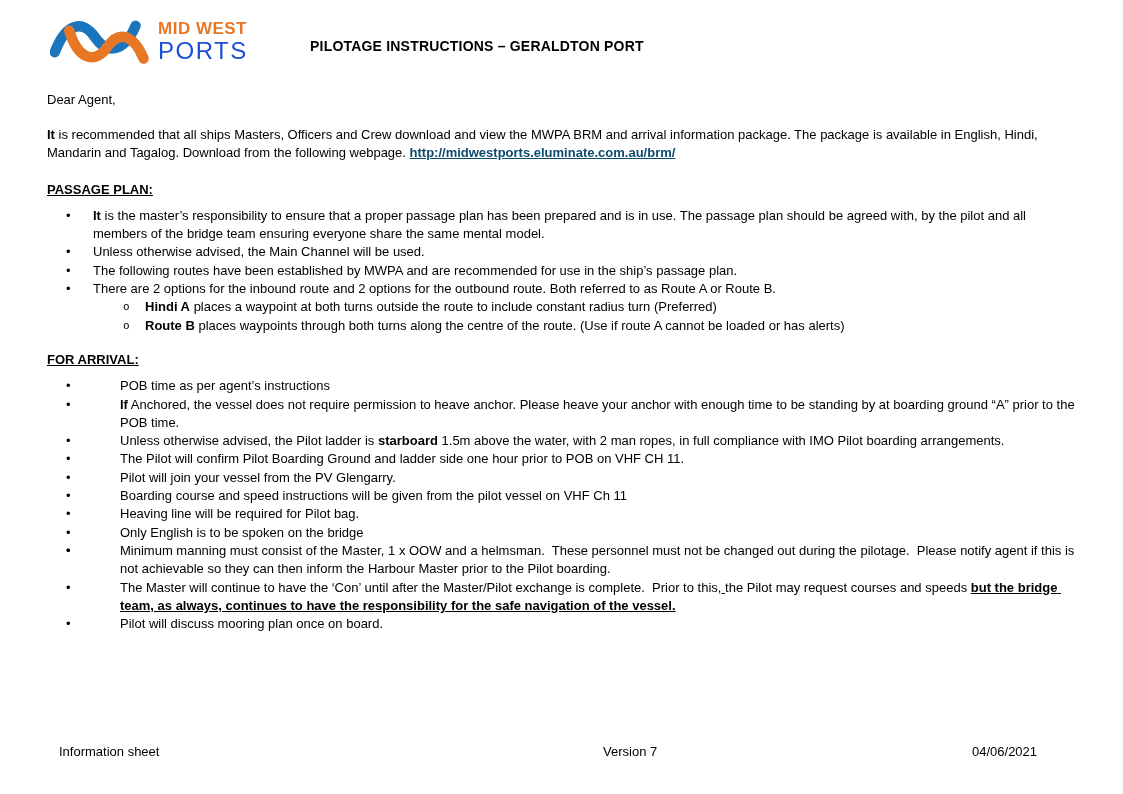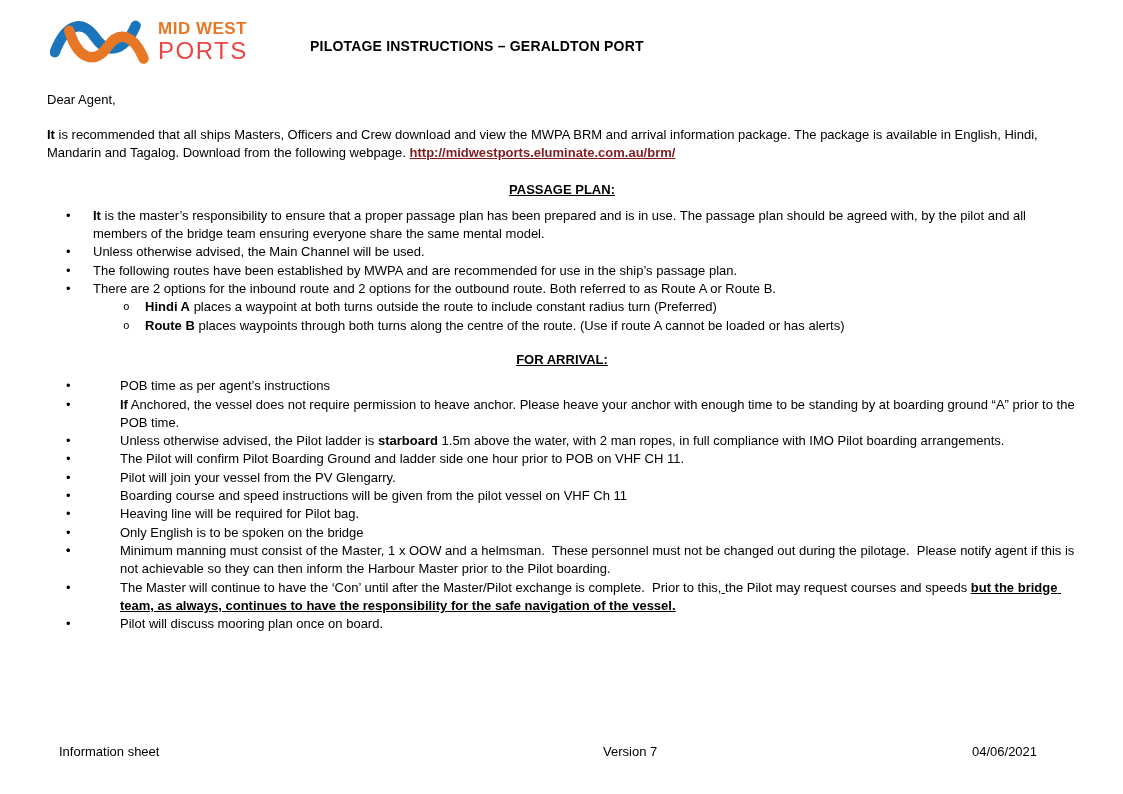--- a/index.html
+++ b/index.html
@@ -24,21 +24,21 @@
   }
 
   
   .content{margin:0 47px;width:1030px;}
   .salutation{margin:3px 0 0 0;line-height:18px;}
   .intro{margin:17px 0 0 0;line-height:18.3px;white-space:pre-wrap;}
   a.link{font-weight:bold;text-decoration:underline;}
 
   .heading{
     font-weight:bold;text-decoration:underline;
-    margin-top:18px;line-height:18.3px;text-align:center;
+    margin-top:18px;line-height:18.3px;
   }
   .s-wide .heading{margin-top:16px;text-decoration:underline;}
   .list{margin-top:8px;}
   .li{position:relative;line-height:18.3px;white-space:pre-wrap;}
   .li .mk{position:absolute;top:0;}
   .s-tight .l1{padding-left:46px;}
   .s-wide .l1{padding-left:73px;}
   .l1 .mk{left:19px;}
   .l2{padding-left:98px;}
   .l2 .mk{left:76px;font-family:"DejaVu Sans Mono",monospace;font-size:11px;}
@@ -57,29 +57,29 @@
 <div class="page">
 
   <div class="header">
     <div class="logo">
       <svg class="logo-waves" viewBox="0 0 130 72" xmlns="http://www.w3.org/2000/svg">
         <path d="M6,50 C20,12 42,10 56,31 C70,52 92,52 107,17" fill="none" stroke="#1B75BC" stroke-width="13" stroke-linecap="round"></path>
         <path d="M24,23 C36,62 58,64 72,43 C86,23 104,27 117,58" fill="none" stroke="#E87725" stroke-width="13" stroke-linecap="round"></path>
       </svg>
       <div class="logo-text">
         <div class="logo-line1" style="color:#E87725">MID WEST</div>
-        <div class="logo-line2" style="color:#ef4444">PORTS</div>
+        <div class="logo-line2" style="color:#1d4ed8">PORTS</div>
       </div>
     </div>
     <div class="doc-title">PILOTAGE INSTRUCTIONS – GERALDTON PORT</div>
   </div>
 
   <div class="content">
     <p class="salutation">Dear Agent,</p>
-    <p class="intro"><span class="b">It</span><span> is recommended that all ships Masters, Officers and Crew download and view the MWPA BRM and arrival information package. The package is available in English, Hindi, Mandarin and Tagalog. Download from the following webpage. </span><a class="b u link" href="#" style="color: #7f1d1d;">http://midwestports.eluminate.com.au/brm/</a></p>
+    <p class="intro"><span class="b">It</span><span> is recommended that all ships Masters, Officers and Crew download and view the MWPA BRM and arrival information package. The package is available in English, Hindi, Mandarin and Tagalog. Download from the following webpage. </span><a class="b u link" href="#" style="color: #0c4a6e;">http://midwestports.eluminate.com.au/brm/</a></p>
     <div>
         <section class="s-tight">
           <div class="heading">PASSAGE PLAN:</div>
           <div class="list">
             <div class="li l1"><span class="mk">•</span><span class="b">It</span><span> is the master’s responsibility to ensure that a proper passage plan has been prepared and is in use. The passage plan should be agreed with, by the pilot and all members of the bridge team ensuring everyone share the same mental model.</span></div>
             <div class="li l1"><span class="mk">•</span><span>Unless otherwise advised, the Main Channel will be used.</span></div>
             <div class="li l1"><span class="mk">•</span><span>The following routes have been established by MWPA and are recommended for use in the ship’s passage plan.</span></div>
             <div class="li l1"><span class="mk">•</span><span>There are 2 options for the inbound route and 2 options for the outbound route. Both referred to as Route A or Route B.</span></div>
             <div class="li l2"><span class="mk">o</span><span class="b">Hindi A</span><span> places a waypoint at both turns outside the route to include constant radius turn (Preferred)</span></div>
             <div class="li l2"><span class="mk">o</span><span class="b">Route B</span><span> places waypoints through both turns along the centre of the route. (Use if route A cannot be loaded or has alerts)</span></div>

